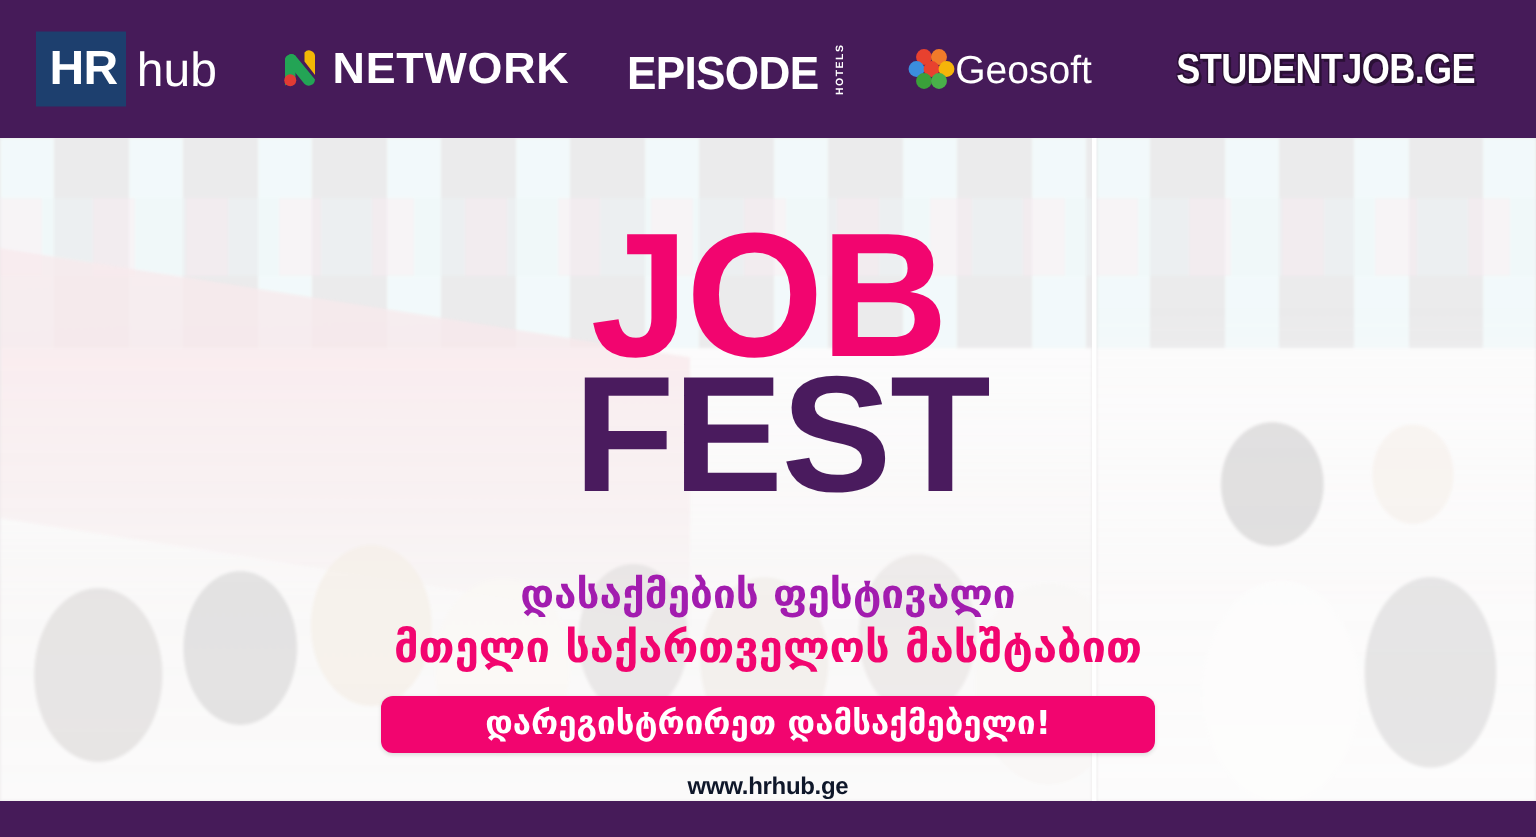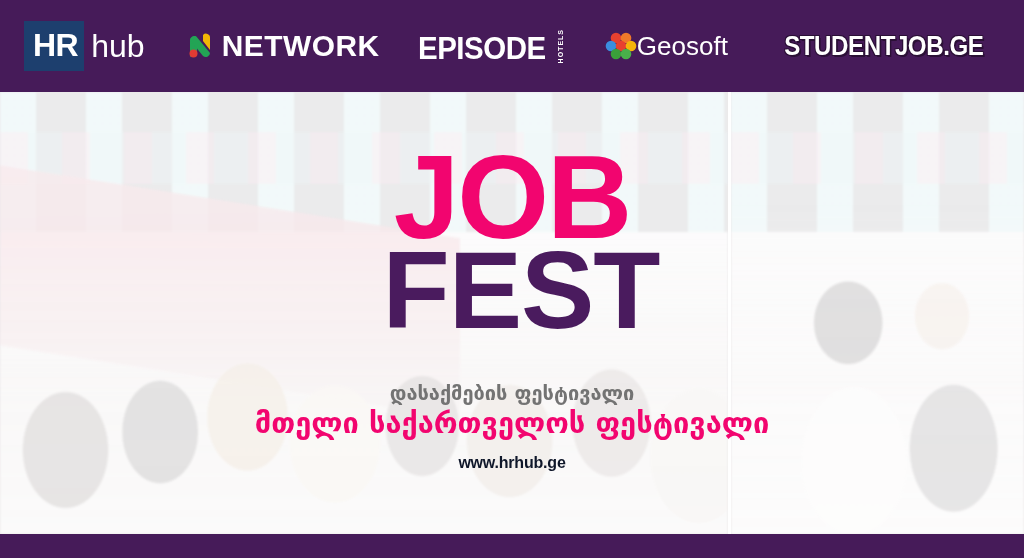--- a/index.html
+++ b/index.html
@@ -153,21 +153,21 @@
   .title-job {
     font-size:118px; font-weight:700; color:#f2056f;
     line-height:.94; letter-spacing:-2px; margin-top:50px;
   }
   .title-fest {
     font-size:110px; font-weight:700; color:#4a1b5e;
     line-height:.92; letter-spacing:-1px; margin-top:-14px;
     padding-left:18px;
   }
   .sub-1 {
-    font-size:20px; font-weight:700; color:#737373;
+    font-size:27px; font-weight:700; color:#a21caf;
     margin-top:42px; line-height:1.1;
     font-family:"DejaVu Sans","Liberation Sans",sans-serif;
   }
   .sub-2 {
     font-size:29px; font-weight:700; color:#f2056f;
     margin-top:4px; line-height:1.1;
     font-family:"DejaVu Sans","Liberation Sans",sans-serif;
   }
   .cta-button {
     margin-top:16px; width:516px; height:40px; border:none;
@@ -259,21 +259,22 @@
         <div class="crowd-right"></div>
       </div>
     </div>
 
     <div class="photo-divider"></div>
 
     <div class="hero-content">
       <div class="title-job">JOB</div>
       <div class="title-fest">FEST</div>
       <div class="sub-1">დასაქმების ფესტივალი</div>
-      <div class="sub-2">მთელი საქართველოს ფესტივალი</div>
+      <div class="sub-2">მთელი საქართველოს მასშტაბით</div>
+      <button class="cta-button">დარეგისტრირეთ დამსაქმებელი!</button>
       <div class="site-url">www.hrhub.ge</div>
     </div>
 
   </div>
 
   <div class="bottom-bar"></div>
 
 </div>
 
 </body></html>

